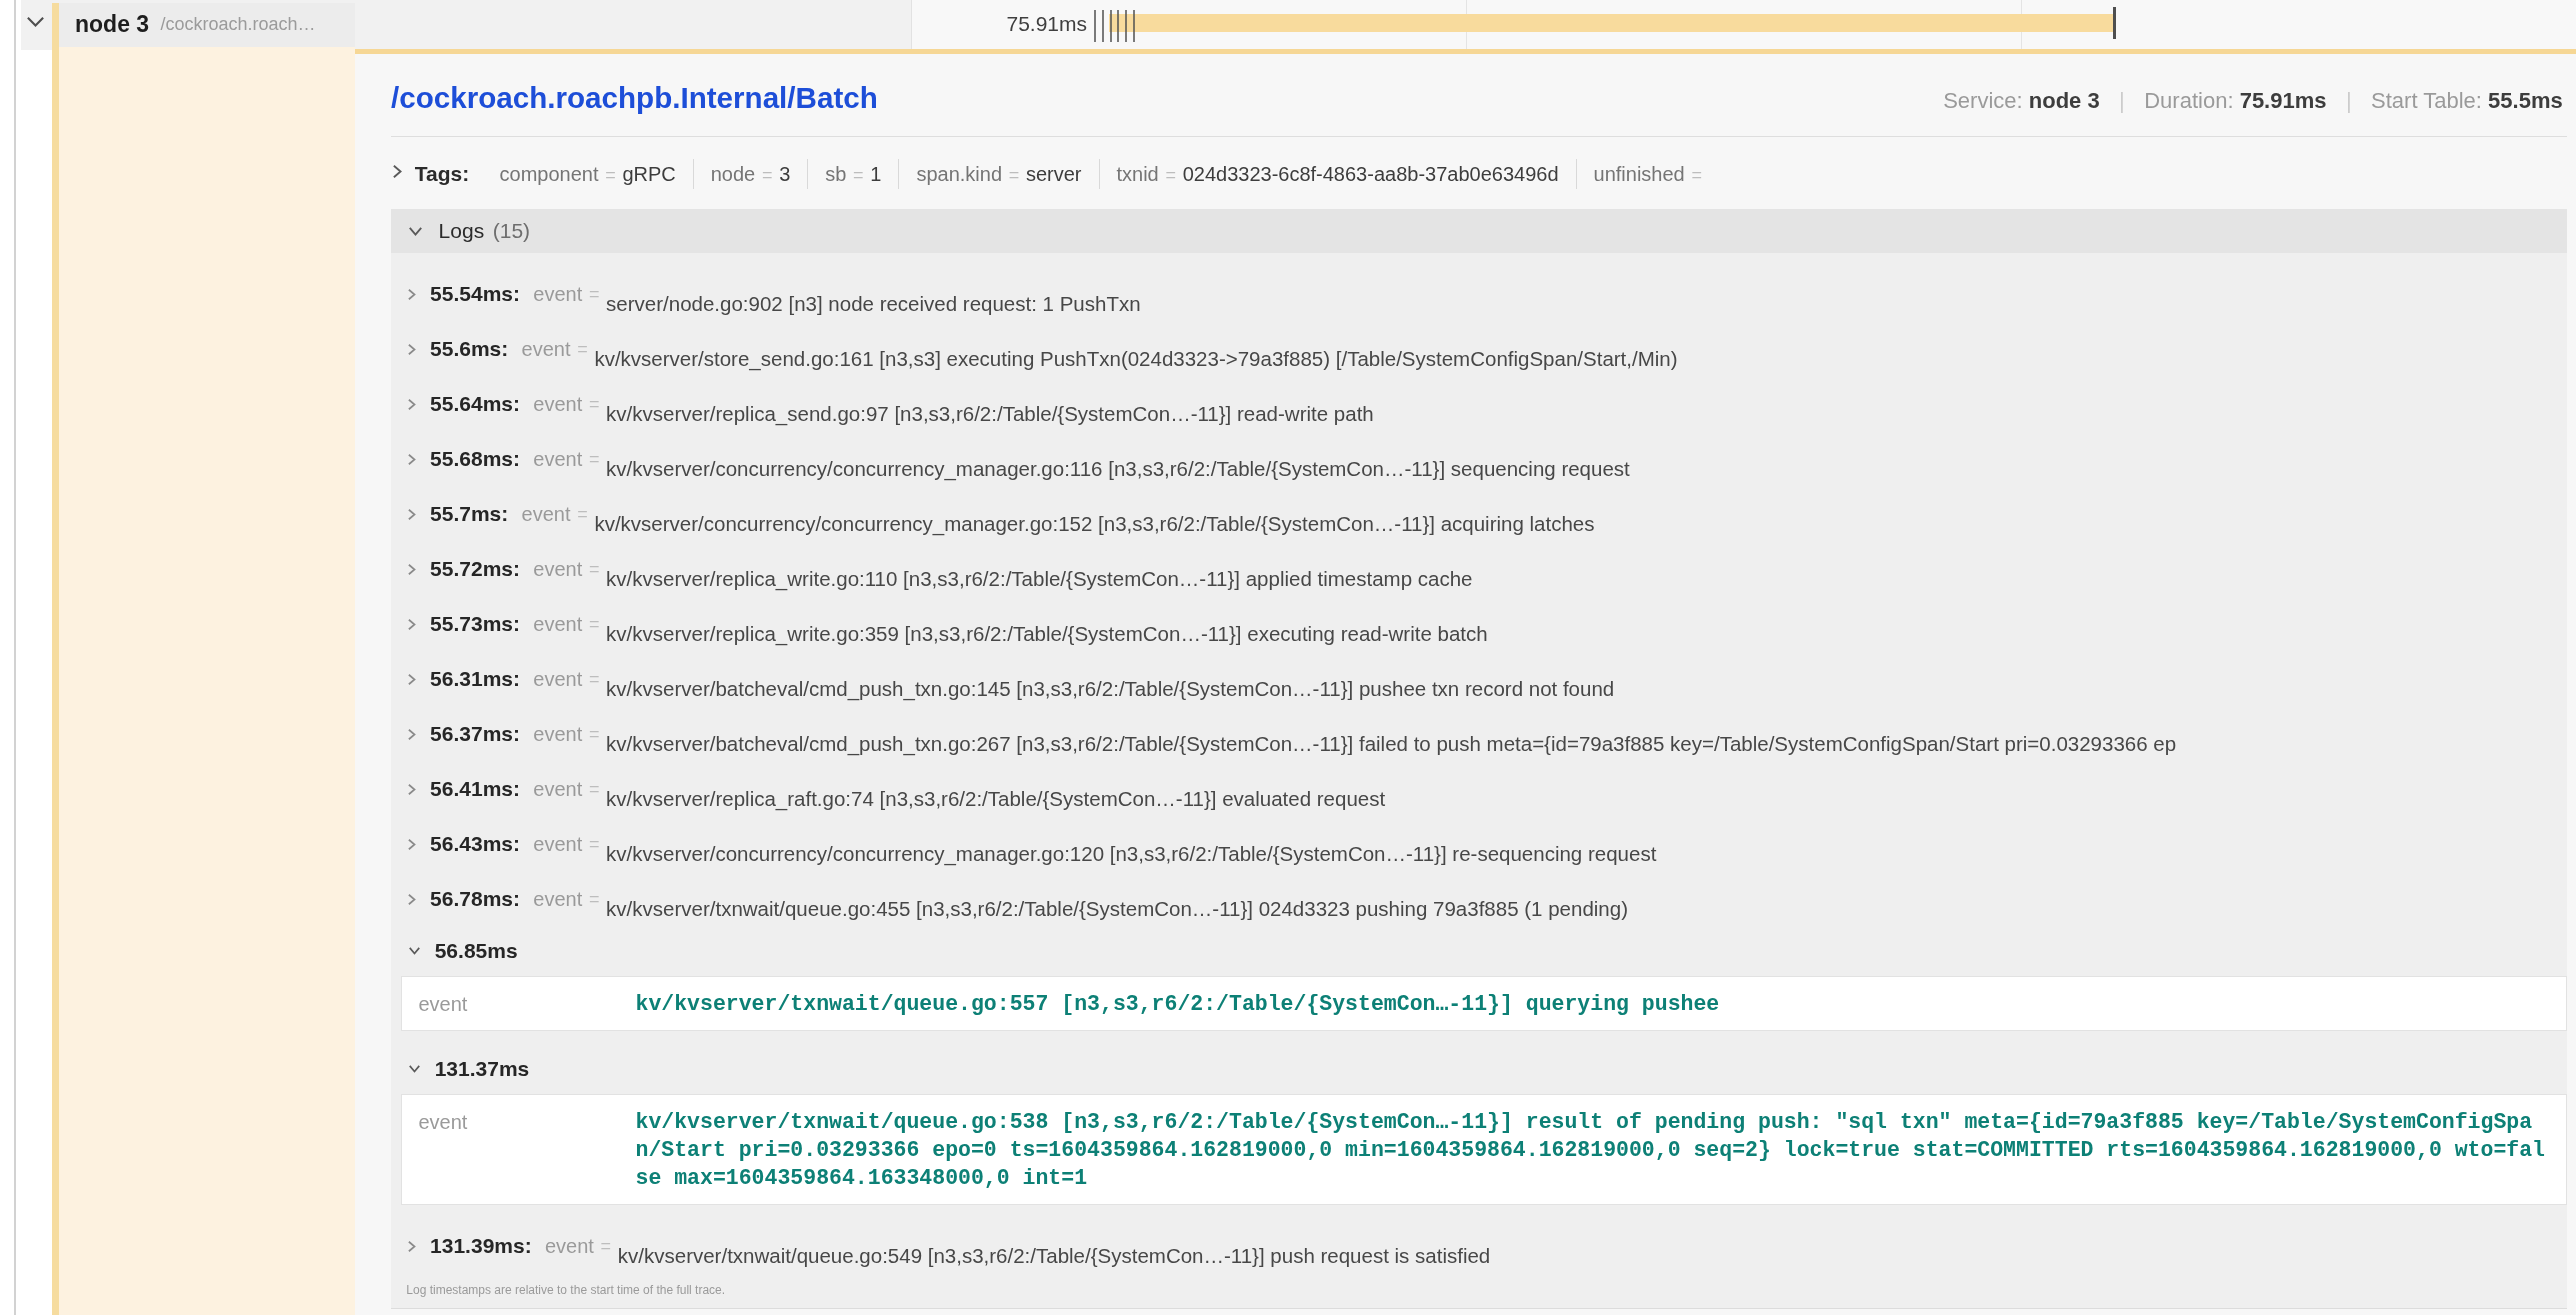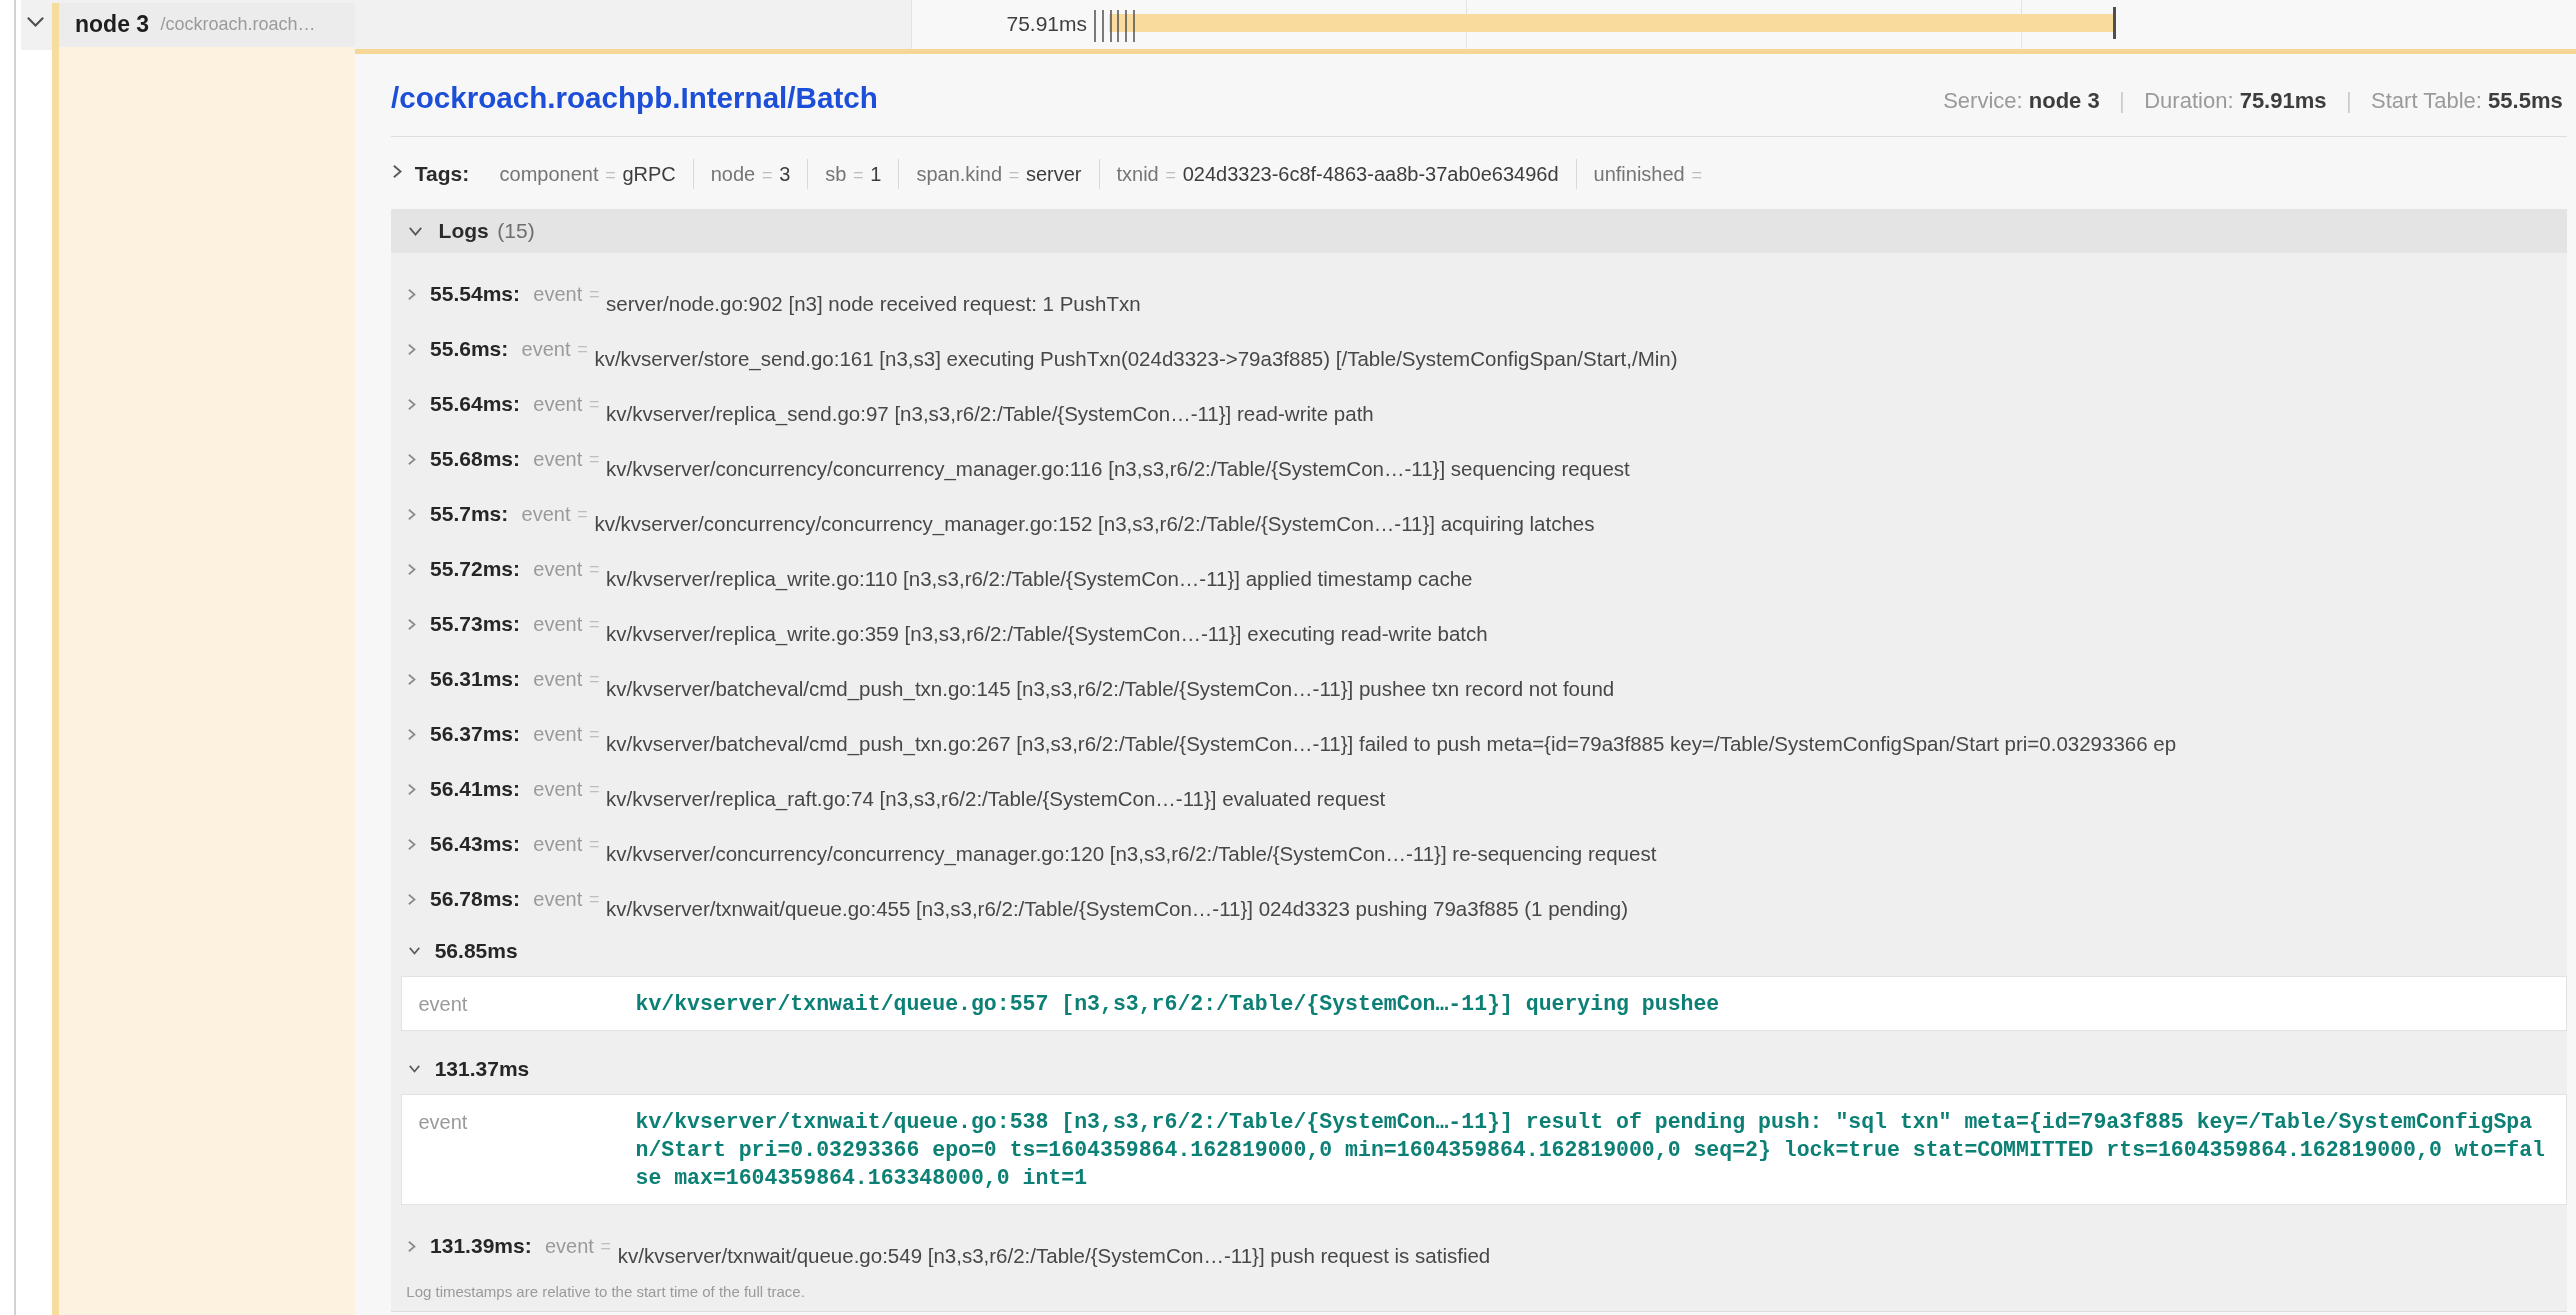--- a/index.html
+++ b/index.html
@@ -46,39 +46,39 @@
   .tags-label { font-weight:bold; color:#2b2b2b; font-size:21px; margin-left:11.4px; }
   .tag-items { display:flex; align-items:center; margin-left:13.3px; }
   .tag-item { padding:3.8px 17px; border-right:1px solid #d9d9d9; white-space:nowrap; }
   .tag-item:last-child { border-right:none; }
   .tag-key { color:#757575; }
   .kv-eq { color:#bdbdbd; font-size:18px; margin:0 6.7px; }
   .tag-val { color:#3d3d3d; }
   
   .logs-section { margin-top:15.3px; }
   .logs-header { background:#e4e4e4; height:44px; display:flex; align-items:center; padding-left:15.3px; cursor:pointer; }
-  .logs-title { font-weight:bold; font-size:21px; color:#2b2b2b; margin-left:13.3px; }
+  .logs-title { font-weight:normal; font-size:21px; color:#2b2b2b; margin-left:13.3px; }
   .logs-count { font-size:21px; color:#6e6e6e; margin-left:8.6px; }
   .logs-body { background:#efefef; padding-top:13.3px; }
   .log-row { display:flex; align-items:center; height:55px; padding-left:15.3px; cursor:pointer; }
   .log-time { font-weight:bold; font-size:21px; color:#262626; margin:0 13.3px 0 12.4px; white-space:nowrap; }
   .log-key { font-size:20px; color:#9a9a9a; }
   .log-msg { font-size:20.5px; color:#474747; white-space:nowrap; overflow:hidden; text-overflow:ellipsis; flex:1; padding-right:13.3px;margin-top:20px; }
   .log-expanded-header { display:flex; align-items:center; height:48px; padding-left:15.3px; cursor:pointer; }
   .log-expanded-header .log-time { margin-left:11.4px; }
   .event-card {
     background:#ffffff; border:1px solid #e2e2e2; margin:1.9px 0 13.3px 9.5px;
     display:flex; padding:12.4px 17px 12.4px 17px;
   }
   .event-card .field { width:217px; flex:none; font-size:20px; color:#9a9a9a; padding-top:2.9px; }
   .event-card .value {
     flex:1; font-family:"Liberation Mono", monospace; font-size:21.5px; line-height:28px;
     color:#0d8076; font-weight:bold; word-break:break-all; white-space:pre-wrap;
   }
-  .logs-footer { padding:9.5px 0 11.4px 15.3px; font-size:15px; color:#9a9a9a; border-bottom:1px solid #dcdcdc; }
+  .logs-footer { padding:9.5px 0 11.4px 15.3px; font-size:12px; color:#9a9a9a; border-bottom:1px solid #dcdcdc; }
   
   .chev { flex:none; display:inline-block; }
   .chev svg { display:block; }
 </style>
 </head>
 <body>
 
 <div class="page">
 
   <div class="topbar">

